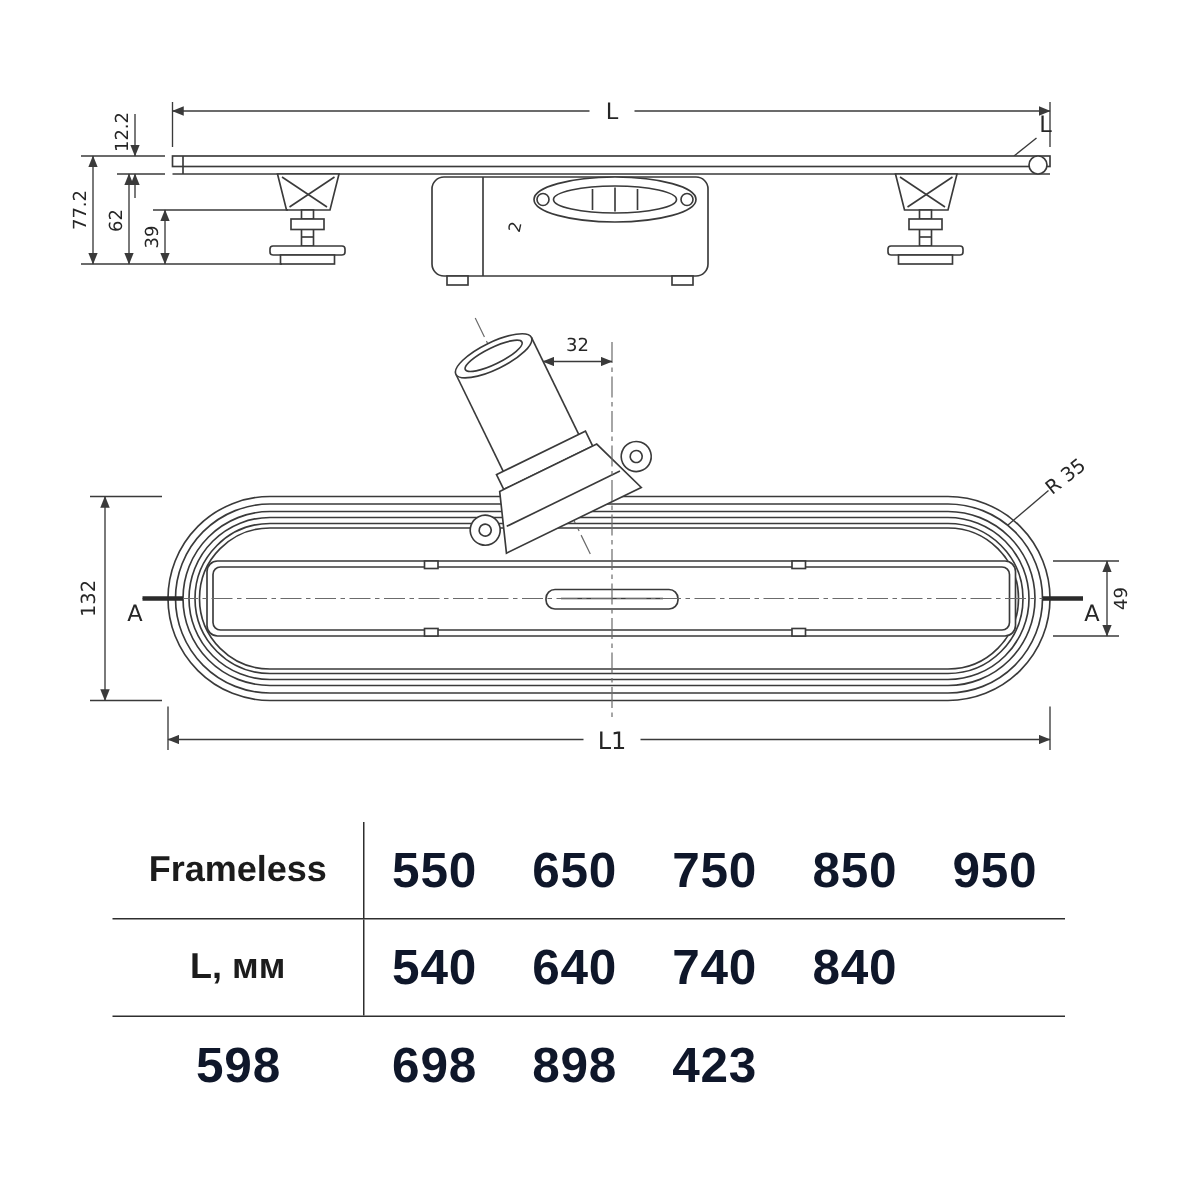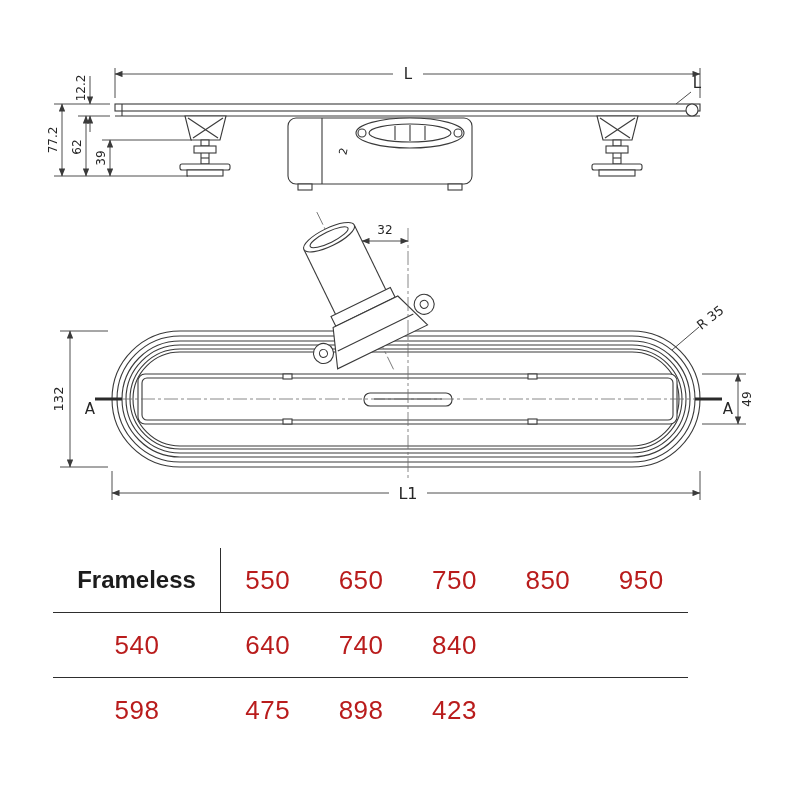--- a/index.html
+++ b/index.html
@@ -11,26 +11,26 @@
   .wf  { stroke:#3a3a3a; stroke-width:1.1; fill:#ffffff; }
   .fw  { fill:#ffffff; stroke:none; }
   .dim { stroke:#3a3a3a; stroke-width:0.9; fill:none; }
   .cl  { stroke:#6b6b6b; stroke-width:0.8; fill:none; stroke-dasharray:14 3 3 3; }
   .thick { stroke:#2a2a2a; stroke-width:3; fill:none; }
   svg text { fill:#262626; font-family:"DejaVu Sans", sans-serif; }
   .t11 { font-size:11px; } .t12 { font-size:12px; } .t13 { font-size:13px; }
   .t15 { font-size:15px; } .t16 { font-size:16px; }
 
   
-  .size-table { position:absolute; left:53px; top:548px; width:635px; color:#1c1c1c; }
+  .size-table { position:absolute; left:75px; top:548px; width:635px; color:#1c1c1c; }
   .t-row { display:grid; grid-template-columns:168px repeat(5, 1fr); height:64px; align-items:stretch; }
   .t-row + .t-row { border-top:1.5px solid #2e2e2e; }
   .t-label { font-weight:bold; font-size:24px; border-right:1.5px solid #2e2e2e;
              display:flex; align-items:center; justify-content:center; }
-  .t-val { font-size:26px; font-weight:400; letter-spacing:0.5px; color:#b91c1c;
+  .t-val { font-size:33px; font-weight:700; letter-spacing:0.5px; color:#0f172a;
            display:flex; align-items:center; justify-content:center; }
 </style>
 </head>
 <body>
 
 <div class="page">
 
 <svg width="800" height="545" viewBox="0 0 800 545">
   <defs>
     <marker id="arr" viewBox="0 0 10 8" markerWidth="9" markerHeight="7" refX="9.5" refY="4" orient="auto-start-reverse">
@@ -190,26 +190,27 @@
 <div class="size-table">
   <div class="t-row">
     <div class="t-label">Frameless</div>
     <div class="t-val">550</div>
     <div class="t-val">650</div>
     <div class="t-val">750</div>
     <div class="t-val">850</div>
     <div class="t-val">950</div>
   </div>
   <div class="t-row">
+    <div class="t-label">L, мм</div>
     <div class="t-val">540</div>
     <div class="t-val">640</div>
     <div class="t-val">740</div>
     <div class="t-val">840</div>
   </div>
   <div class="t-row">
     <div class="t-val">598</div>
-    <div class="t-val">475</div>
+    <div class="t-val">698</div>
     <div class="t-val">898</div>
     <div class="t-val">423</div>
   </div>
 </div>
 
 </div>
 
 </body></html>

